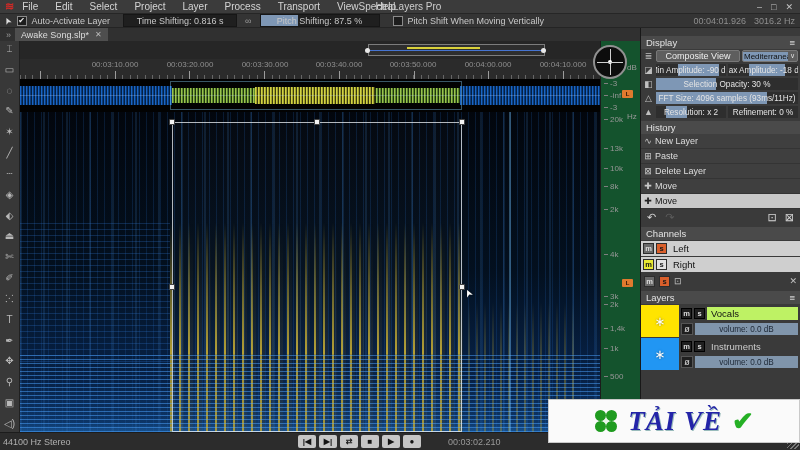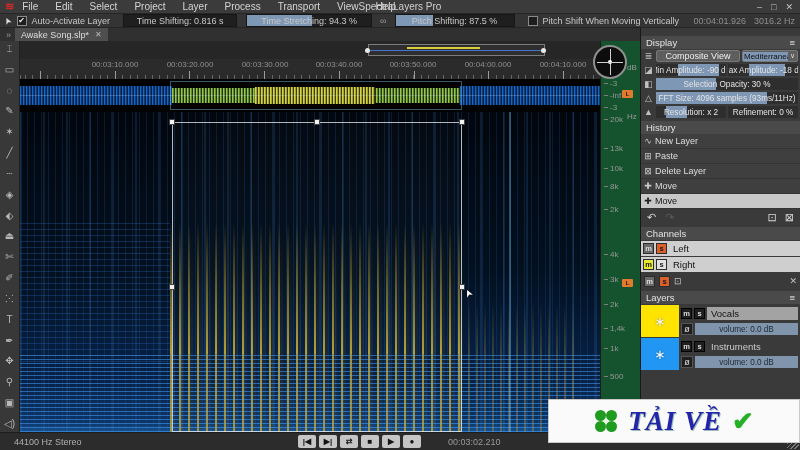--- a/index.html
+++ b/index.html
@@ -104,27 +104,27 @@
   .mini{width:11px;height:11px;border:1px solid #2c2c2c;display:flex;align-items:center;justify-content:center;
         font-size:7.5px;font-weight:bold;color:#161616;box-sizing:border-box;flex:0 0 auto;background:#bbb;}
   .chname{flex:1;padding-left:4px;font-size:9.5px;}
   .chtools{display:flex;align-items:center;height:16px;padding:0 3px;gap:4px;color:#c0c0c0;}
   .layer{display:flex;margin-top:1px;}
   .swatch{width:38px;display:flex;align-items:center;justify-content:center;color:#fff;font-size:13px;text-shadow:0 0 2px rgba(0,0,0,.5);}
   .lrows{flex:1;display:flex;flex-direction:column;}
   .lnrow{display:flex;align-items:center;height:16px;gap:2px;padding:0 2px;}
   .lnrow .mini{background:#1f1f1f;color:#ddd;border-color:#000;}
   .lname{flex:1;height:13px;display:flex;align-items:center;padding-left:4px;font-size:9.5px;}
-  .lname.sel{background:#a3a3a3;color:#111;}
+  .lname.sel{background:#bef264;color:#111;}
   .lvrow{display:flex;align-items:center;height:16px;gap:2px;padding:0 2px;}
   .eye{width:12px;height:12px;background:#1f1f1f;border:1px solid #555;color:#ddd;display:flex;align-items:center;justify-content:center;font-size:9px;box-sizing:border-box;flex:0 0 auto;}
   .vbar{flex:1;height:12px;background:#8095ab;display:flex;align-items:center;justify-content:center;color:#1d2836;font-size:8.2px;}
   
   .statusbar{position:absolute;left:0;top:432px;width:800px;height:18px;background:#2c2c2c;border-top:1px solid #1c1c1c;box-sizing:border-box;display:flex;align-items:center;font-size:9px;color:#b0b0b0;}
-  .srate{margin-left:14px;}
+  .srate{margin-left:3px;}
   .transport{position:absolute;left:298px;top:2px;display:flex;gap:3px;}
   .tbtn{width:18px;height:13px;background:#c6c6c6;border-radius:2px;display:flex;align-items:center;justify-content:center;font-size:8px;color:#141414;font-weight:bold;}
   .stime{position:absolute;left:448px;top:4px;color:#9a9a9a;}
   .grip{position:absolute;right:1px;bottom:1px;width:12px;height:10px;
         background:repeating-linear-gradient(135deg,#777 0 1px,transparent 1px 3px);}
   
   .watermark{position:absolute;left:548px;top:399px;width:252px;height:44px;background:#fafafa;border:1px solid #c9c9c9;
              box-sizing:border-box;display:flex;align-items:center;justify-content:center;gap:10px;z-index:20;}
   .clover{position:relative;width:24px;height:24px;transform:rotate(0deg);flex:0 0 auto;}
   .clover i{position:absolute;width:11px;height:11px;border-radius:50%;background:#1f9b1f;}
@@ -159,24 +159,20 @@
       <span>✕</span>
     </div>
   </div>
 
   <div class="toolbar">
     <span class="curglyph">➤</span>
     <span class="cb">✔</span>
     <span>Auto-Activate Layer</span>
     <span class="field" style="width:112px;margin-left:8px;">
       <span class="ft">Time Shifting: 0.816 s</span>
-    </span>
-    <span class="field" style="width:124px;margin-left:4px;">
-      <span class="hl" style="width:52%;"></span>
-      <span class="ft">Time Stretching: 94.3 %</span>
     </span>
     <span style="color:#9a9a9a;margin:0 3px;">∞</span>
     <span class="field" style="width:118px;">
       <span class="hl" style="width:32%;"></span>
       <span class="ft">Pitch Shifting: 87.5 %</span>
     </span>
     <span class="cb" style="margin-left:8px;"></span>
     <span>Pitch Shift When Moving Vertically</span>
     <span class="readout">
       <span>00:04:01.926</span>
@@ -291,21 +287,21 @@
         <span>8k</span>
       </span>
     <span class="fl" style="top:164px;">
         <i></i>
         <span>2k</span>
       </span>
     <span class="fl" style="top:209px;">
         <i></i>
         <span>4k</span>
       </span>
-    <span class="fl" style="top:234px;justify-content:space-between;">
+    <span class="fl" style="top:251px;justify-content:space-between;">
         <i></i>
         <span>3k</span>
       </span>
     <span class="fl" style="top:259px;">
         <i></i>
         <span>2k</span>
       </span>
     <span class="fl" style="top:283px;">
         <i></i>
         <span>1,4k</span>

